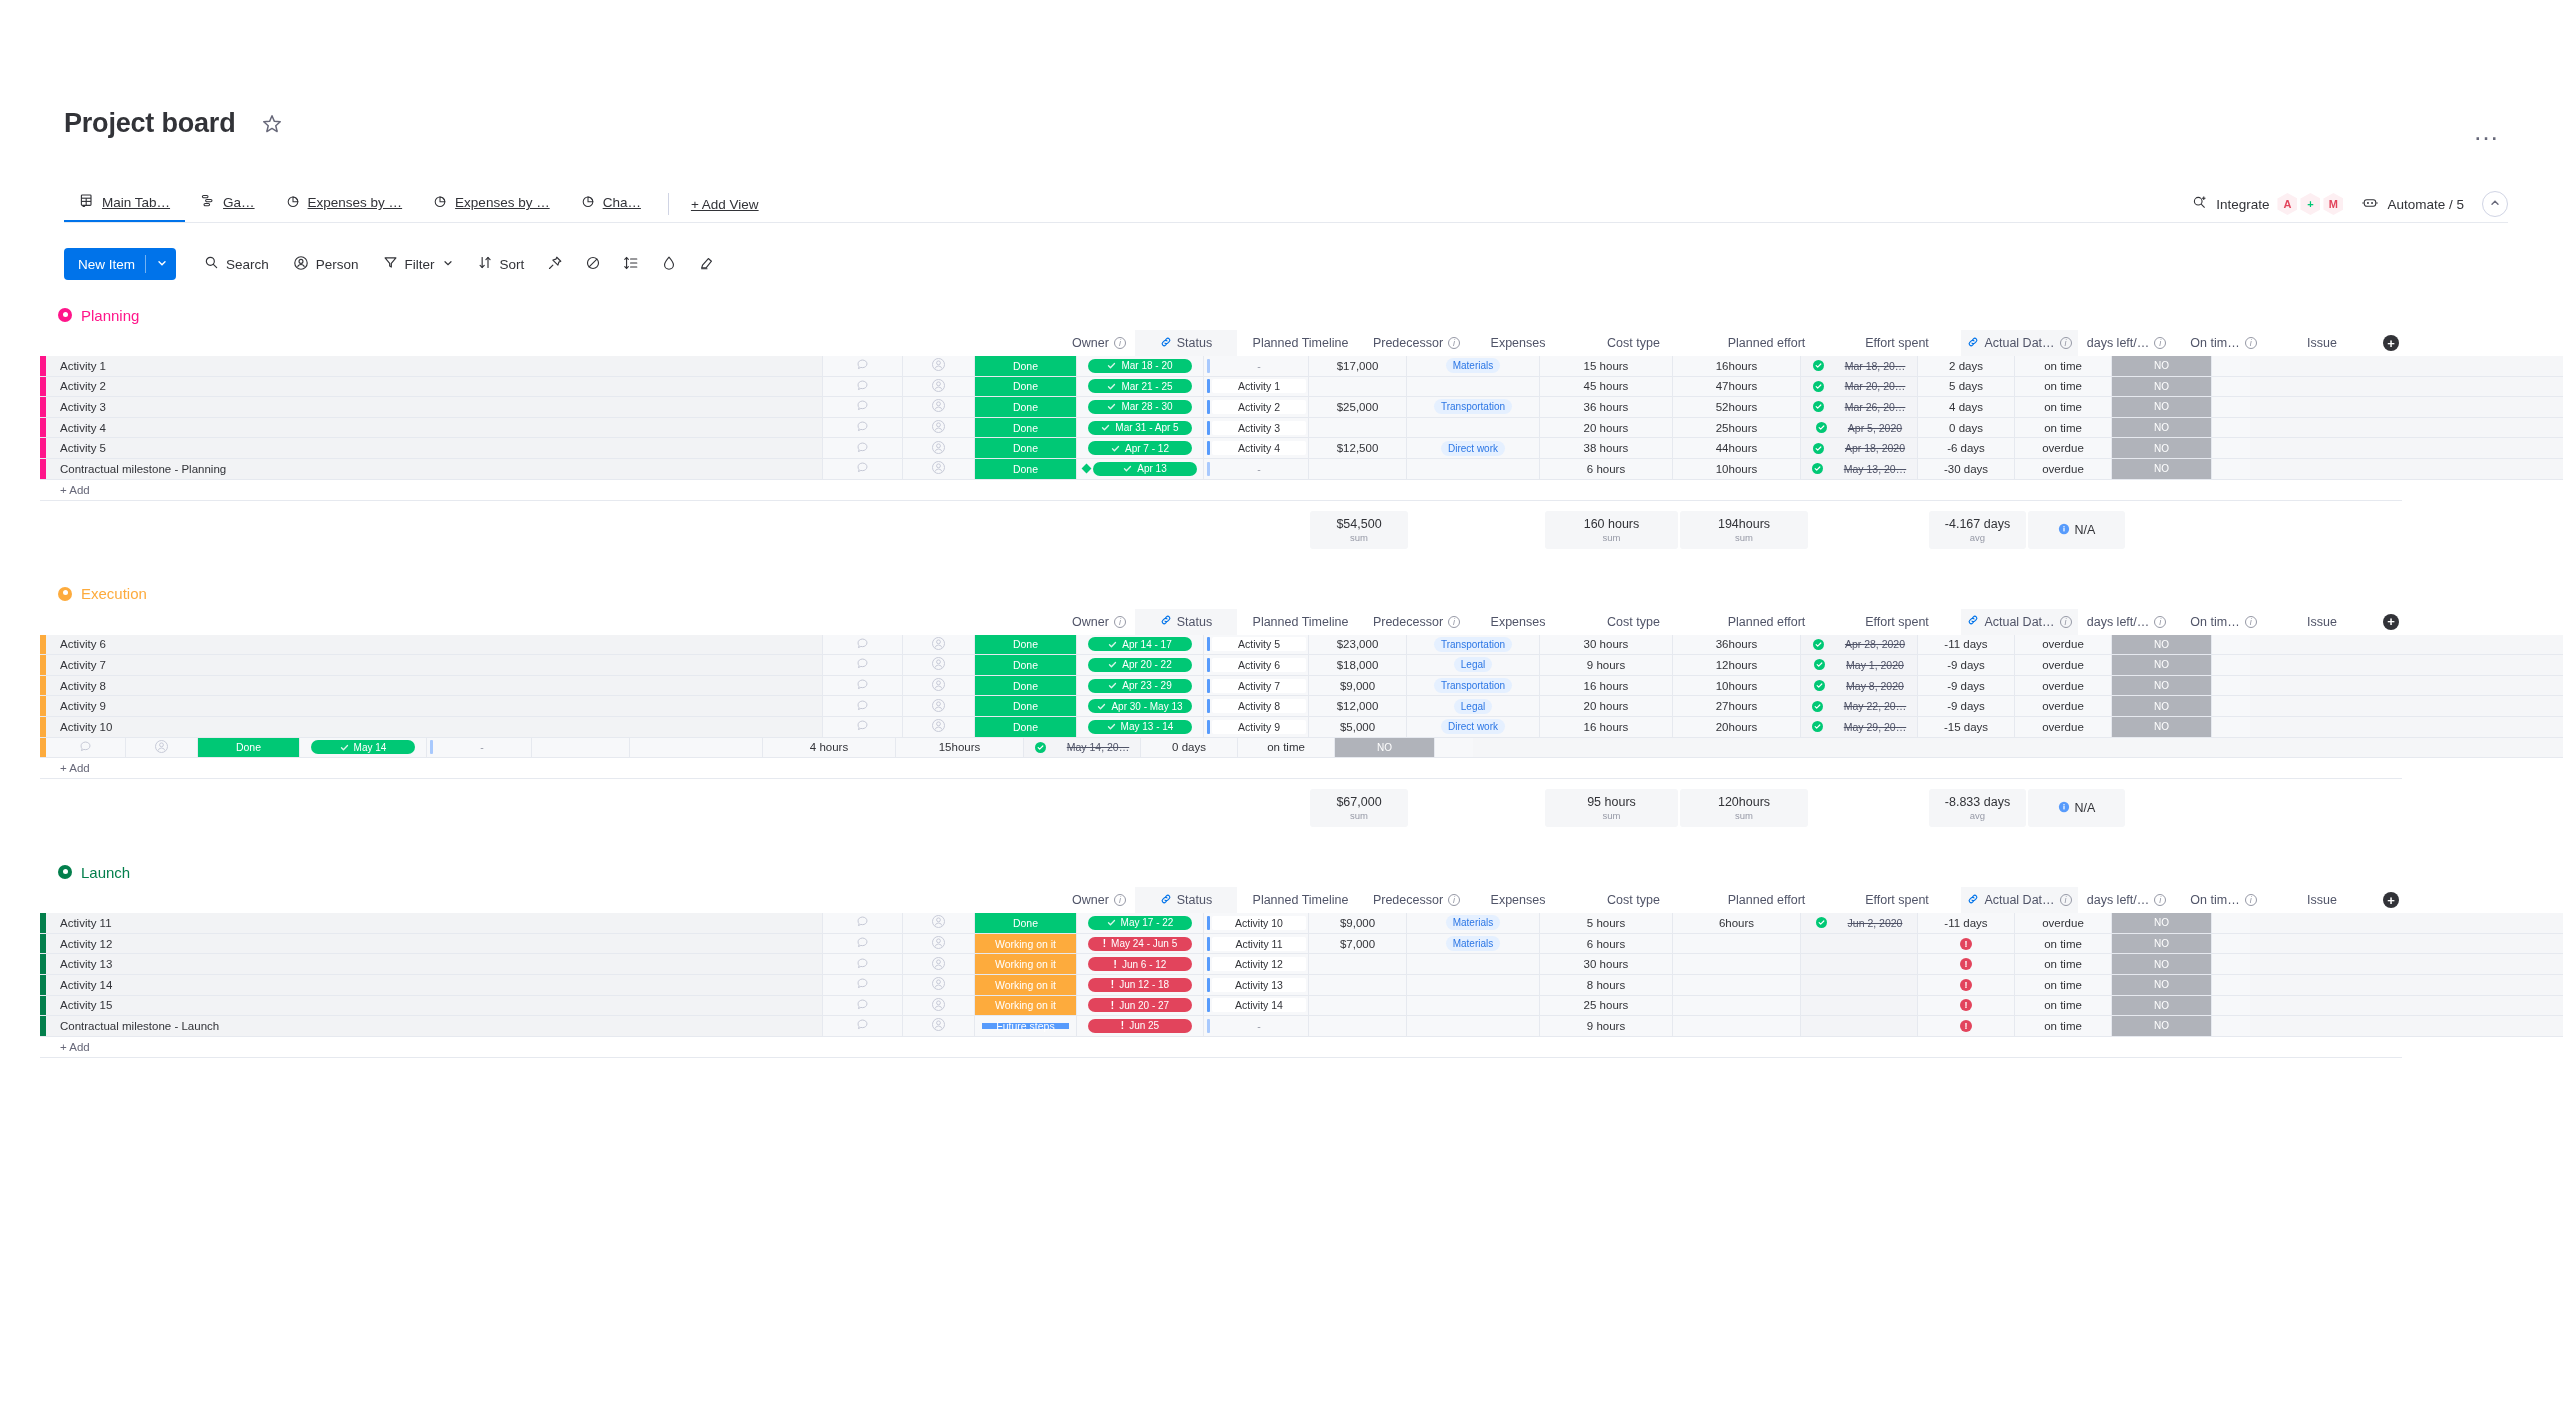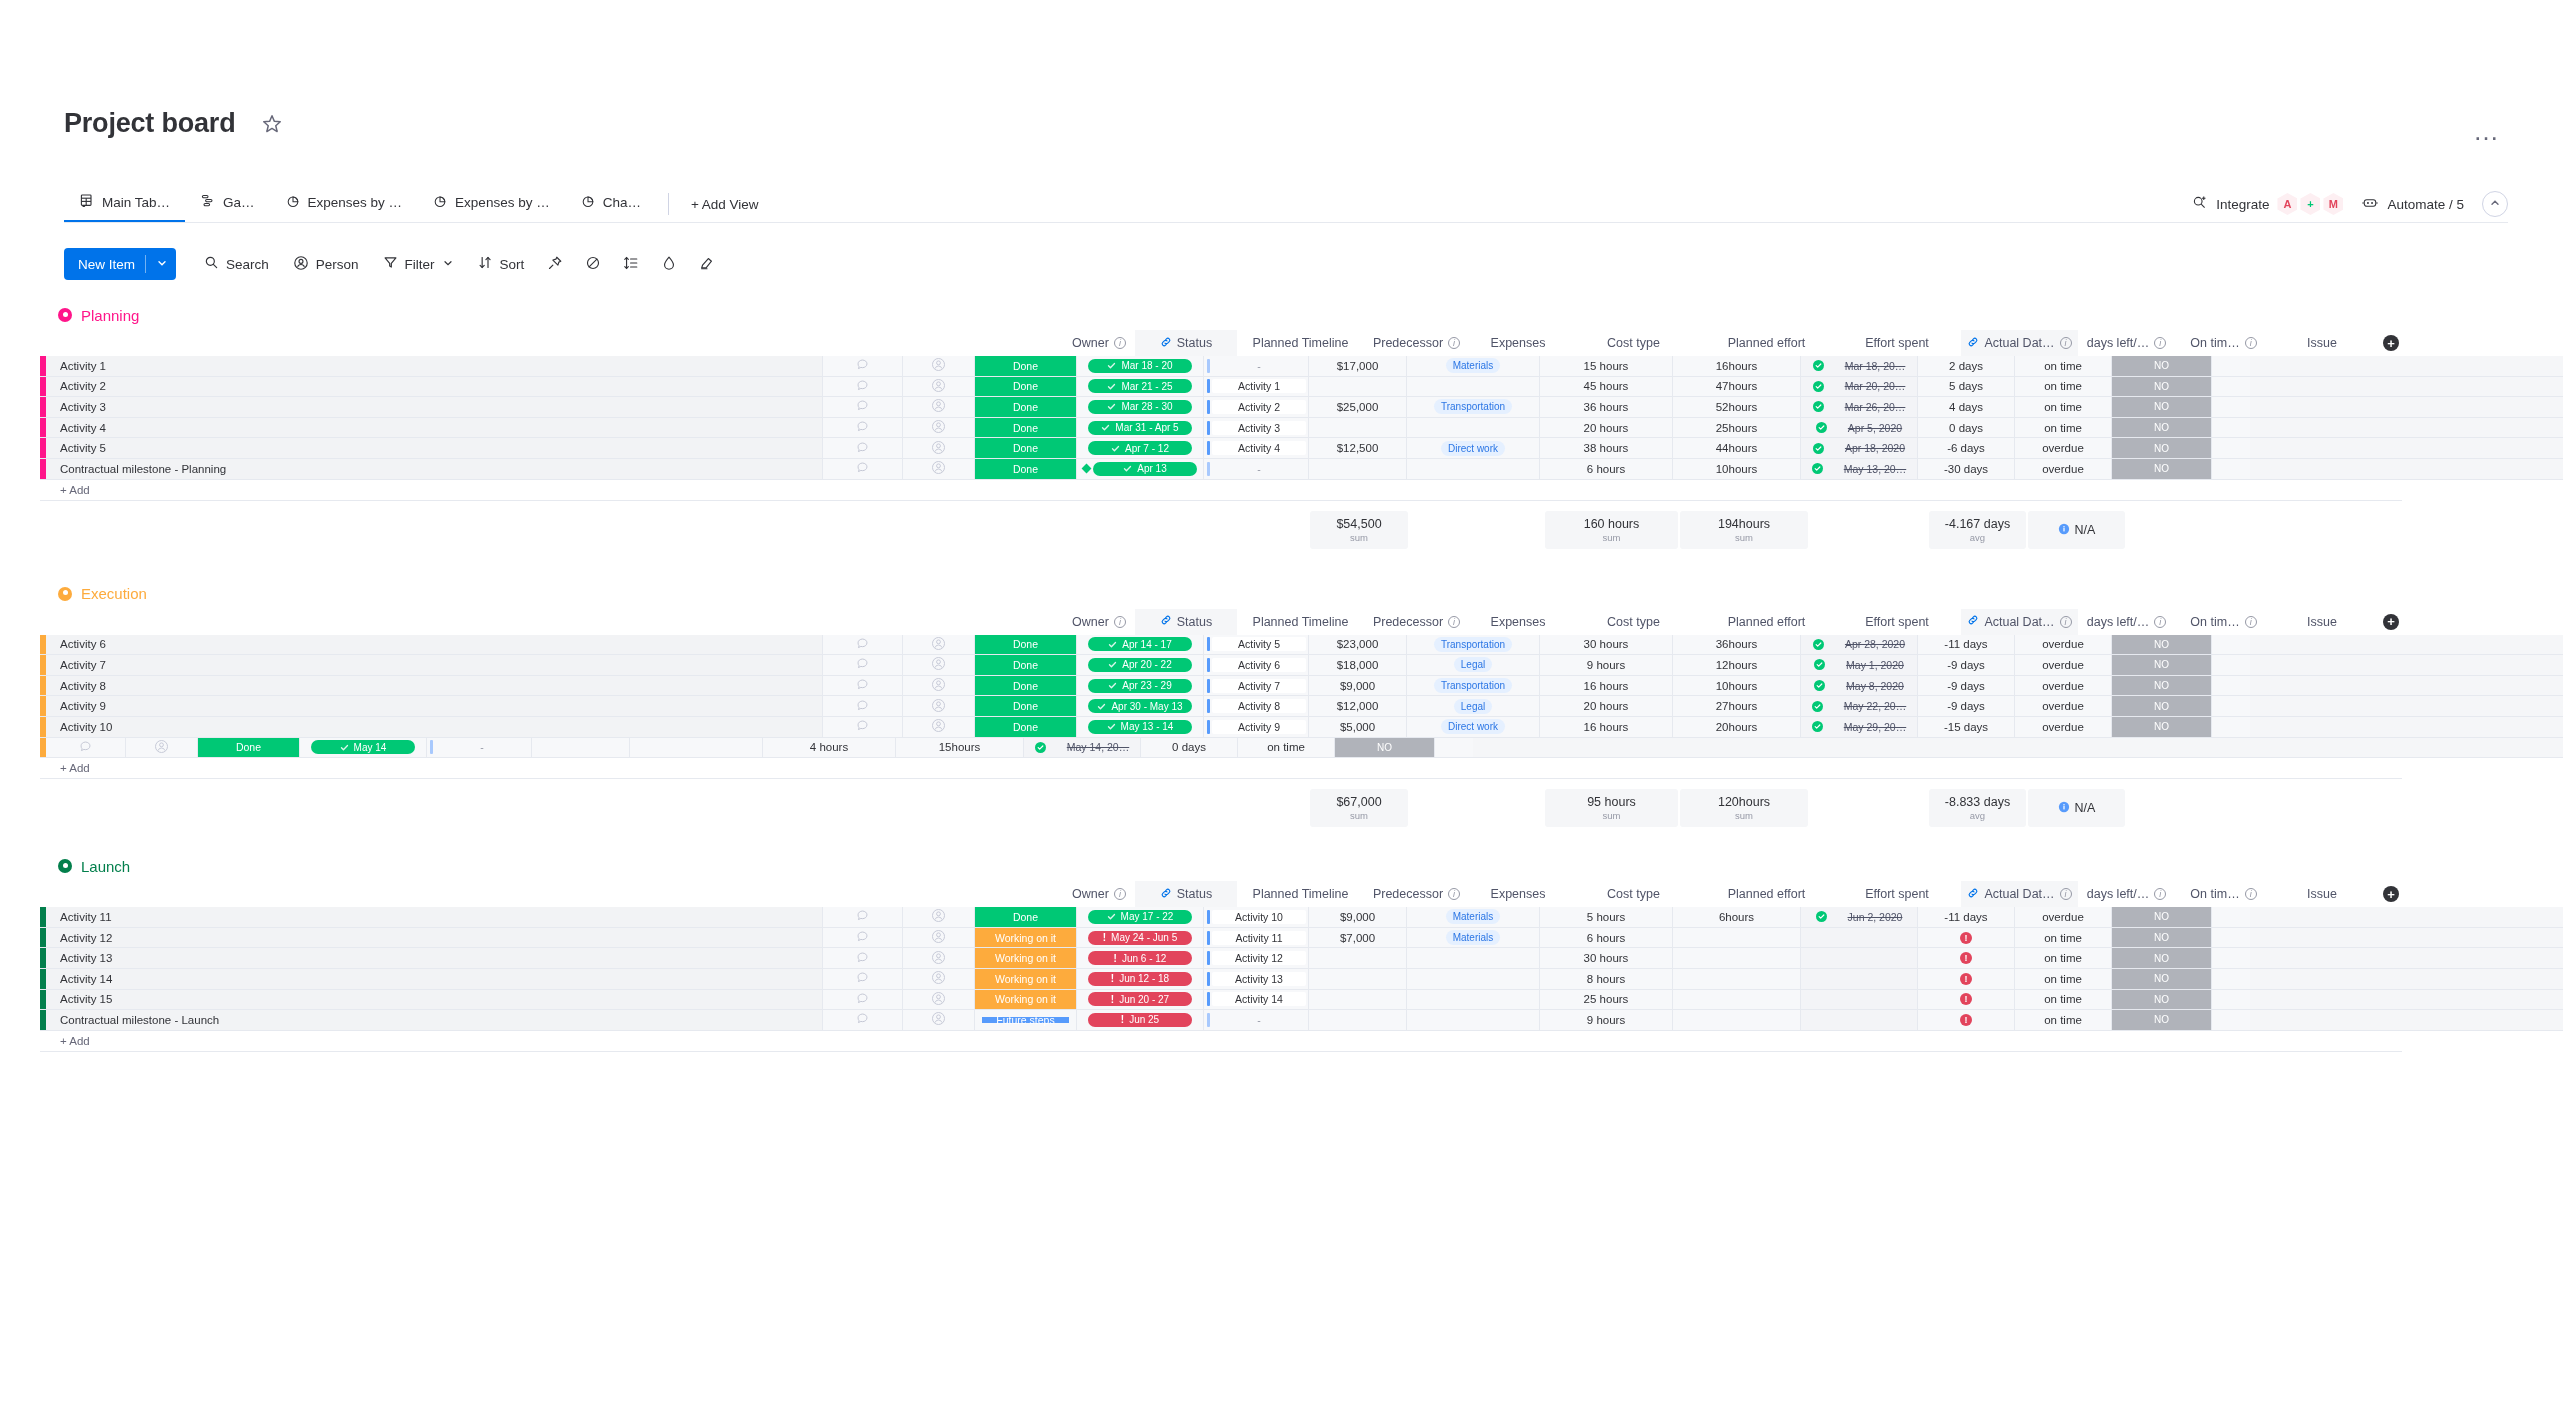--- a/index.html
+++ b/index.html
@@ -23,21 +23,21 @@
     position:absolute; right:62px; top:126px;
     font-size:26px; color:#676879; letter-spacing:2px; line-height:10px;
     cursor:pointer;
   }
 
   
   .tabbar{
     position:absolute; left:64px; top:185px; right:55px; height:42px;
     display:flex; align-items:flex-start;
   }
-  .tabs{ display:flex; height:38px;}
+  .tabs{ display:flex; height:38px;text-decoration:underline;}
   .tab{
     display:flex; align-items:center; gap:7px;
     padding:0 15px; height:38px; font-size:13.5px; color:#323338;
     cursor:pointer; white-space:nowrap;
     border-bottom:3px solid transparent;
   }
   .tab.active{ border-bottom-color:#0073ea; font-weight:500;}
   .tab svg{ flex:0 0 auto; }
   .tab-div{ width:1px; height:22px; background:#d0d4e4; margin:0 12px; align-self:center;}
   .addview{
@@ -1275,21 +1275,21 @@
             <span><svg width="12" height="12" viewBox="0 0 14 14">
                 <circle cx="7" cy="7" r="6" fill="#579bfc"></circle>
                 <rect x="6.3" y="5.6" width="1.4" height="4.2" fill="#fff"></rect>
                 <rect x="6.3" y="3.6" width="1.4" height="1.4" fill="#fff"></rect>
               </svg></span>
             <span class="v">N/A</span>
           </div>
           <div class="sumcell empty" style="width:100px;flex:0 0 100px"></div>
         </div>
       </div>
-      <div class="group" style="margin-top: 24px;">
+      <div class="group" style="margin-top: 30px;">
         <div class="group-title">
           <span class="grp-pin" style="background:#037f4c"></span>
           <span style="color:#037f4c">Launch</span>
         </div>
         <div class="hdr">
           <div style="width:935px;flex:0 0 935px"></div>
           <div class="cell" style="width:80px;flex:0 0 80px"></div>
           <div class="cell" style="width:72px;flex:0 0 72px">
             <span>Owner</span>
             <span class="info">i</span>

